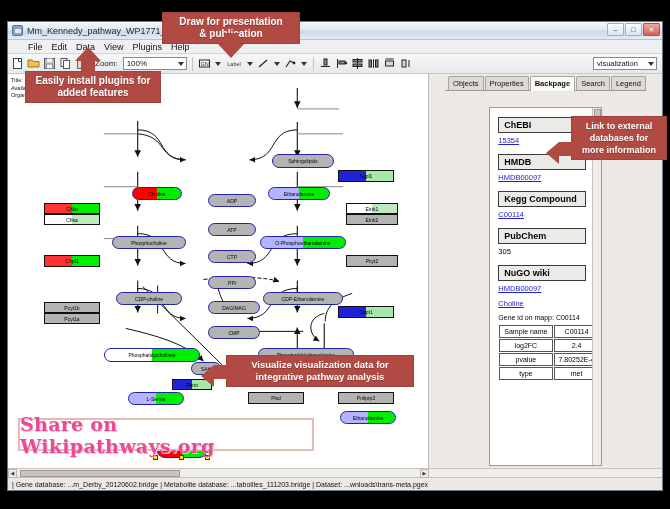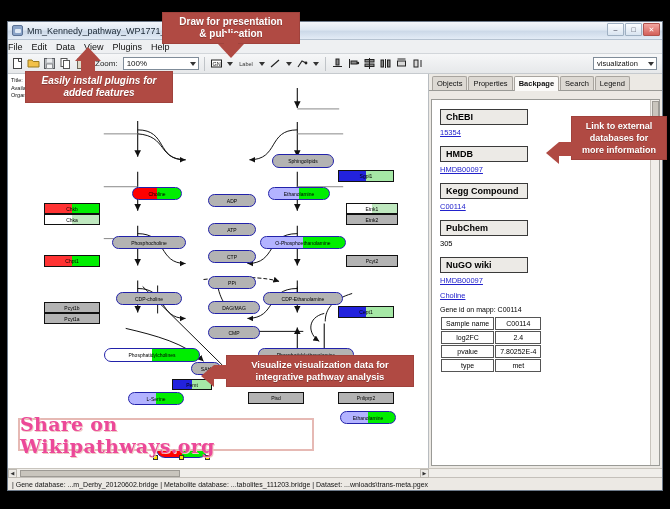--- a/index.html
+++ b/index.html
@@ -36,73 +36,73 @@
     background:#dfe9f5; border-radius:1px;
   }
   .tb-title { white-space:nowrap; overflow:hidden; }
   .winbtns { position:absolute; right:2px; top:1px; display:flex; gap:1px; }
   .winbtn { width:17px; height:13px; border:1px solid #9fb0c2; background:linear-gradient(#fbfdff,#d9e4f0);
             font-size:7px; line-height:11px; text-align:center; color:#334; border-radius:1px;}
   .winbtn.close { background:linear-gradient(#f3a6a0,#d3605a); border-color:#b0534e; color:#fff; }
   
   .menubar {
     height:14px; background:#eef0f2; border-bottom:1px solid #d2d6da;
-    display:flex; align-items:center; padding-left:0; gap:9px;
+    display:flex; align-items:center; padding-left:20px; gap:9px;
     font-size:9px; color:#111;
   }
   .menubar span { cursor:default; }
   
   .toolbar {
     height:20px; background:linear-gradient(#f6f7f8,#e6e8ea);
     border-bottom:1px solid #c6cace;
     display:flex; align-items:center; padding:0 3px; gap:3px;
     font-size:8px; color:#222;
   }
   .tbtn { width:13px; height:13px; position:relative; display:inline-block; }
   .sep { width:1px; height:14px; background:#c0c4c8; margin:0 2px; }
   .zoomlabel { font-size:8px; margin:0 2px 0 4px; }
   .zoombox {
-    width:76px; height:13px; background:#fff; border:1px solid #7f8c99;
+    width:64px; height:13px; background:#fff; border:1px solid #7f8c99;
     font-size:8px; line-height:12px; padding-left:3px; position:relative; color:#111;
   }
   .zoombox .arr { position:absolute; right:2px; top:4px; border-left:3px solid transparent;
       border-right:3px solid transparent; border-top:4px solid #333; }
   .dd-arrow { border-left:3px solid transparent; border-right:3px solid transparent;
               border-top:4px solid #333; display:inline-block; margin:0 1px; }
   .visbox {
     width:64px; height:13px; background:#fff; border:1px solid #7f8c99;
     font-size:7.5px; line-height:12px; padding-left:3px; position:relative; color:#111;
     margin-left:auto; margin-right:2px;
   }
   .visbox .arr { position:absolute; right:2px; top:4px; border-left:3px solid transparent;
       border-right:3px solid transparent; border-top:4px solid #333; }
   
   .body { flex:1; display:flex; min-height:0; background:#e8e8e4; }
   .left { width:421px; background:#fff; border-right:1px solid #b8bcc0; position:relative; overflow:hidden; }
-  .right { flex:1; background:#ece9e4; position:relative; display:flex; flex-direction:column; }
+  .right { flex:1; background:#ece9e4; position:relative; display:flex; flex-direction:column;align-items:center; }
   
   .canvas-meta {
     position:absolute; left:3px; top:3px; font-size:5.5px; line-height:7.5px; color:#111;
     z-index:1;
   }
   .canvas { position:absolute; inset:0; }
   
   .tabs {
     display:flex; align-items:flex-end; height:15px; gap:1px;
     padding-left:3px; background:#ece9e4; border-bottom:1px solid #9a9a96;
     margin-top:2px;
   }
   .tab {
     font-size:7.5px; padding:1px 4px 1px; background:#ddd9d3;
     border:1px solid #a8a49e; border-bottom:none; color:#111; line-height:11px;
     border-radius:2px 2px 0 0;
   }
   .tab.active { background:#fbfaf8; font-weight:bold; position:relative; top:1px; padding-bottom:2px;}
   .panel {
-    flex:1; background:#fff; border:1px solid #9a9a96; margin:8px 2px 2px 2px;
+    flex:1; background:#fff; border:1px solid #9a9a96; margin:16px 2px 2px 2px;
     overflow:hidden; position:relative; padding:6px 0 0 8px;
   }
   .bpblock { margin-bottom:6px; }
   .bphead {
     display:inline-block; min-width:88px; background:#eceae6; border:1px solid #3a3a3a;
     font-size:9px; font-weight:bold; padding:2px 5px; color:#000;
   }
   .bplink { font-size:7.5px; color:#2222cc; text-decoration:underline; margin-top:3px; display:block; }
   .bptext { font-size:7.5px; color:#000; margin-top:3px; display:block; }
   .exphead { font-size:9px; font-weight:bold; margin:8px 0 6px 0; }
@@ -562,21 +562,21 @@
   </div>
 </div>
 
 <div class="callout" style="left:162px; top:12px; width:138px;">
   <div>Draw for presentation</div>
   <div>&amp; publication</div>
 </div>
 <div class="arrow-down-stem" style="left:224px; top:33px; width:14px; height:12px;"></div>
 <div class="arrow-down" style="left:218px; top:44px;"></div>
 
-<div class="callout" style="left:25px; top:71px; width:148px;font-style:italic;">
+<div class="callout" style="left:25px; top:71px; width:136px;">
   <div>Easily install plugins for</div>
   <div>added features</div>
 </div>
 <div class="arrow-down-stem" style="left:81px; top:60px; width:14px; height:12px;"></div>
 <div class="arrow-up" style="left:75px; top:47px;"></div>
 
 <div class="callout" style="left:571px; top:116px; width:96px; font-size:9px;">
   <div>Link  to external</div>
   <div>databases  for</div>
   <div>more information</div>

